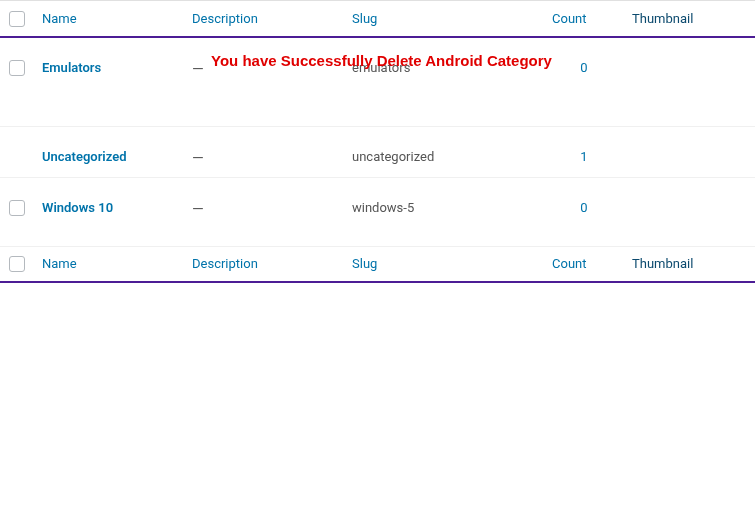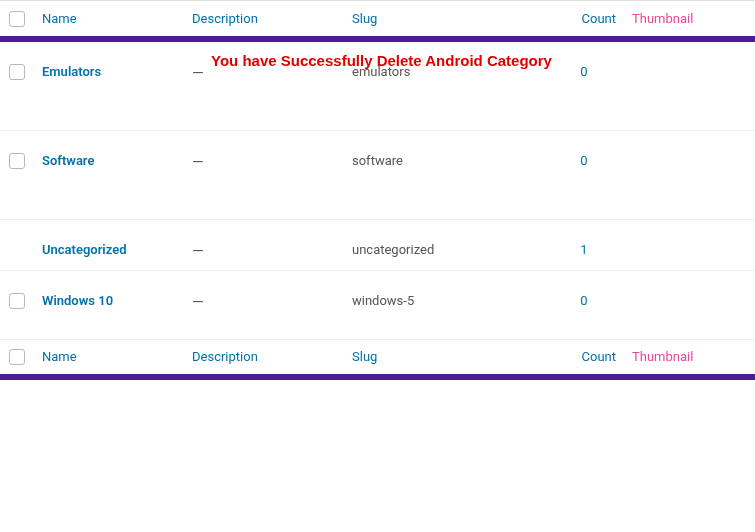--- a/index.html
+++ b/index.html
@@ -10,52 +10,52 @@
     background: #fff;
     width: 755px;
   }
   table {
     width: 100%;
     border-collapse: collapse;
     table-layout: fixed;
   }
   thead tr, tfoot tr {
     border-top: 1px solid #e0e0e0;
-    border-bottom: 6px solid #4c1d95;
+    border-bottom: 2px solid #4c1d95;
   }
   thead th, tfoot th {
     text-align: left;
     font-weight: 400;
     padding: 9px 8px;
     color: #0073aa;
     vertical-align: middle;
     font-size: 13px;
   }
   thead th.col-thumb, tfoot th.col-thumb {
-    color: #ec4899;
+    color: #0c4a6e;
   }
   tbody tr {
     border-bottom: 1px solid #f0f0f0;
   }
   tbody td {
     padding: 22px 8px 10px 8px;
     vertical-align: top;
     font-size: 13px;
   }
   tbody tr.tall td {
     padding-bottom: 48px;
   }
   tbody tr.med td {
     padding-bottom: 28px;
   }
   .col-check { width: 34px; text-align: center; }
   .col-name { width: 150px; }
   .col-desc { width: 160px; }
   .col-slug { width: 200px; }
-  .col-count { width: 80px; text-align: right; }
+  .col-count { width: 80px; text-align: left; }
   .col-thumb { width: auto; }
   td.col-count { text-align: center; }
   .name-link {
     color: #0073aa;
     font-weight: 600;
     text-decoration: none;
     cursor: pointer;
   }
   .desc-dash {
     color: #555;
@@ -123,28 +123,20 @@
   </thead>
   <tbody id="rows">
         <tr class="tall">
           <td class="col-check"><input type="checkbox" style=""></td>
           <td class="col-name"><a class="name-link">Emulators</a></td>
           <td class="col-desc"><span class="desc-dash">—</span></td>
           <td class="col-slug"><span class="slug-text">emulators</span></td>
           <td class="col-count"><a class="count-link">0</a></td>
           <td class="col-thumb"></td>
         </tr>
-        <tr class="tall">
-          <td class="col-check"><input type="checkbox" style=""></td>
-          <td class="col-name"><a class="name-link">Software</a></td>
-          <td class="col-desc"><span class="desc-dash">—</span></td>
-          <td class="col-slug"><span class="slug-text">software</span></td>
-          <td class="col-count"><a class="count-link">0</a></td>
-          <td class="col-thumb"></td>
-        </tr>
         <tr>
           <td class="col-check"></td>
           <td class="col-name"><a class="name-link">Uncategorized</a></td>
           <td class="col-desc"><span class="desc-dash">—</span></td>
           <td class="col-slug"><span class="slug-text">uncategorized</span></td>
           <td class="col-count"><a class="count-link">1</a></td>
           <td class="col-thumb"></td>
         </tr>
         <tr class="med">
           <td class="col-check"><input type="checkbox" style=""></td>

